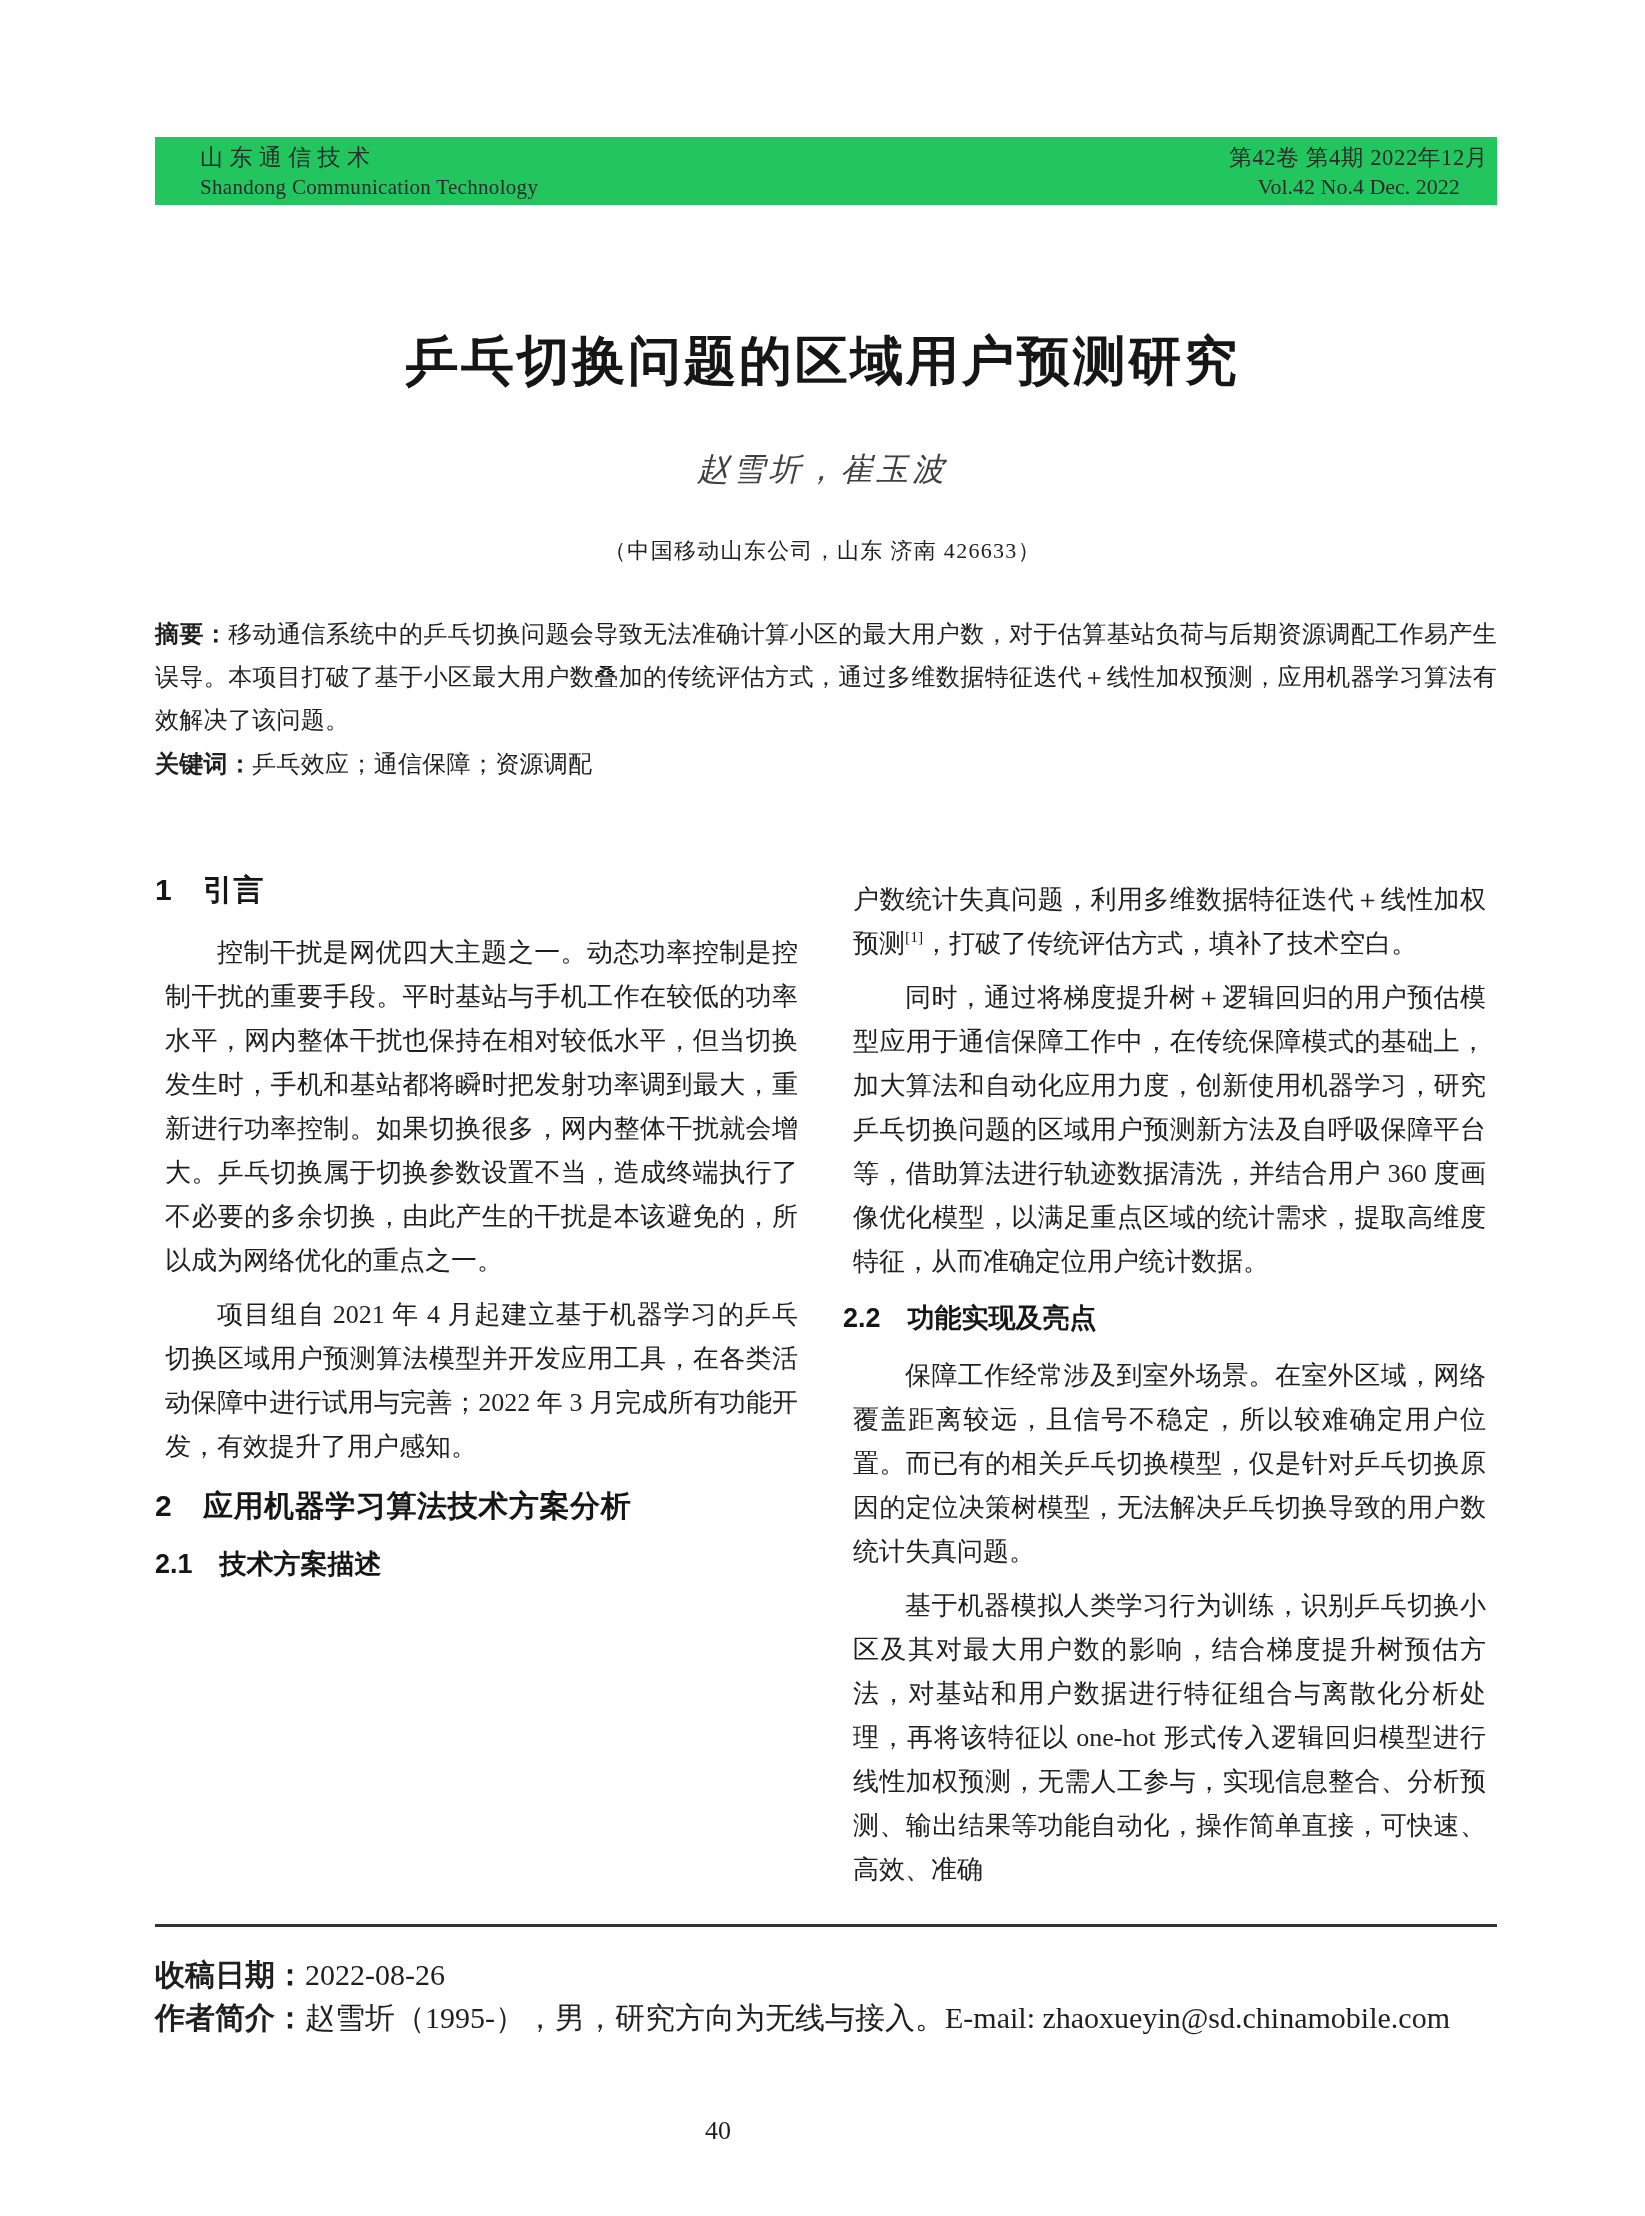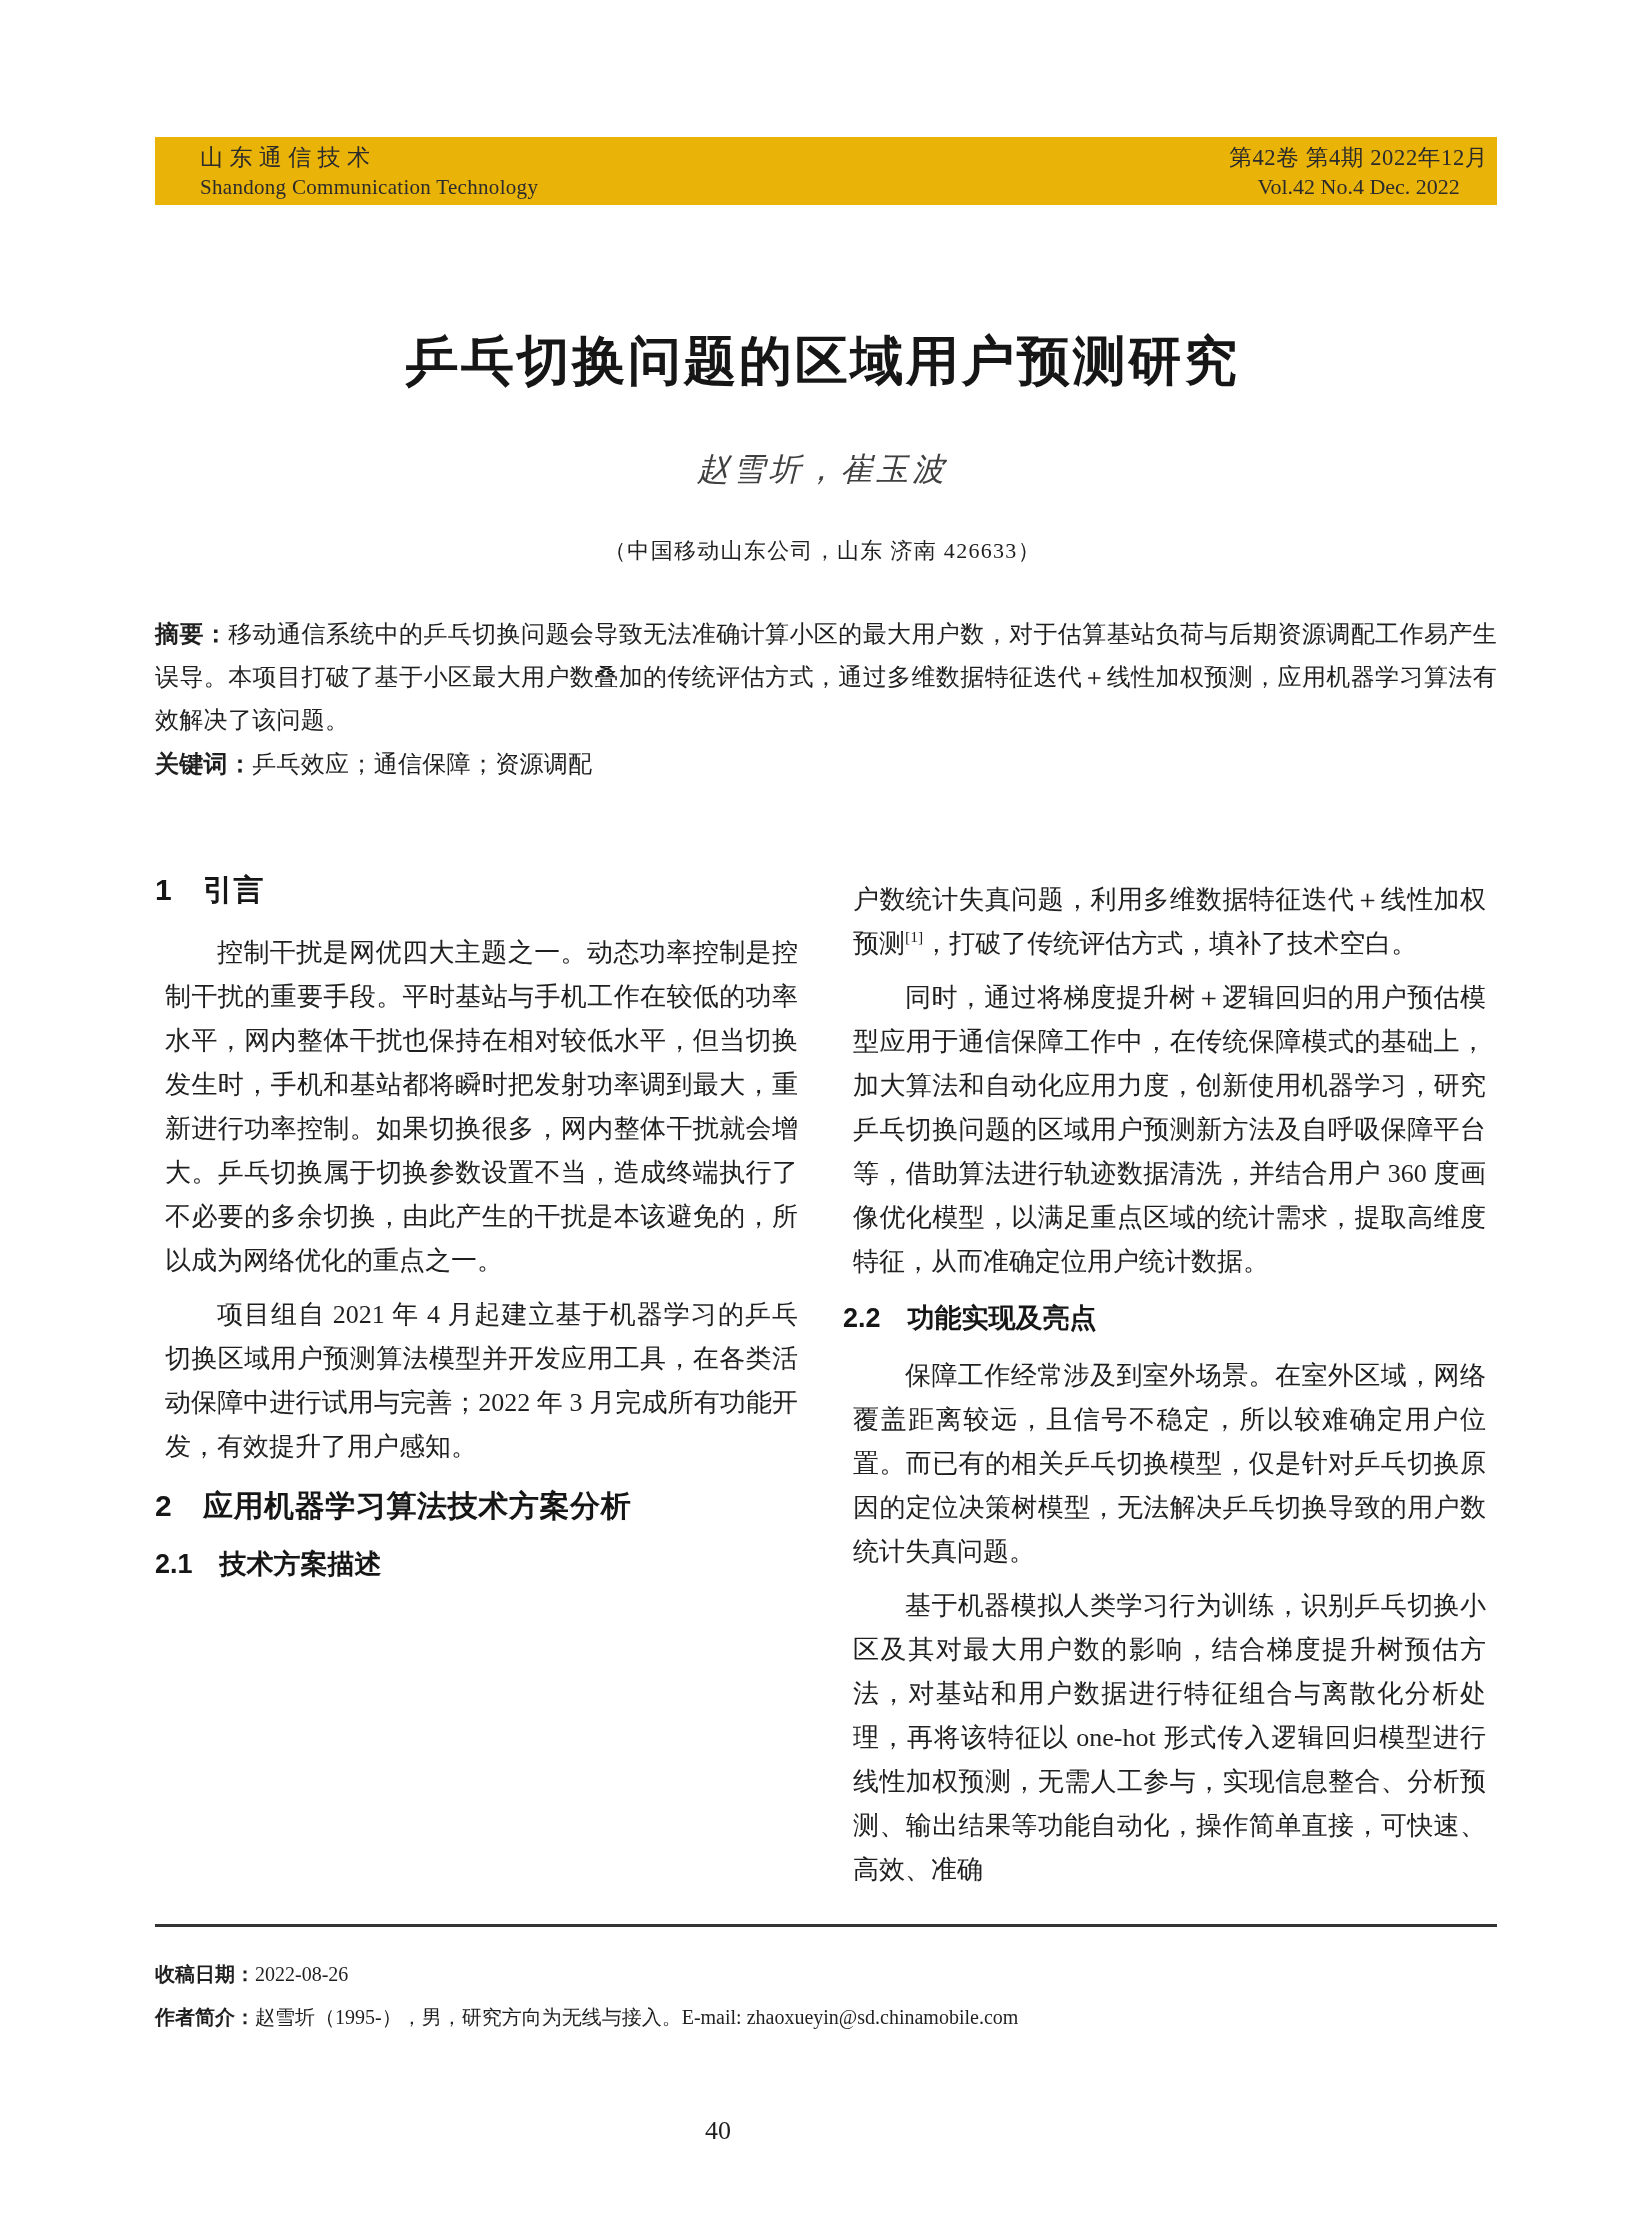--- a/index.html
+++ b/index.html
@@ -8,21 +8,21 @@
     background:#ffffff;
     font-family:"Liberation Serif","DejaVu Serif",serif;
     color:#1f1f1f;
     position:relative;
   }
   .page { position:absolute; left:0; top:0; width:1645px; height:2216px; overflow:hidden; }
 
   
   .header-bar {
     position:absolute; left:155px; top:137px; width:1342px; height:68px;
-    background:#eab308;
+    background:#22c55e;
     display:flex; justify-content:space-between; align-items:center;
     box-sizing:border-box; padding:3.9px 9px 3.9px 45px;
     color:#2b2b2b;
   }
   .header-left { display:flex; flex-direction:column; justify-content:center; }
   .journal-cn { font-size:23px; letter-spacing:6.4px; line-height:31px; }
   .journal-en { font-size:21px; letter-spacing:0.3px; line-height:28px; }
   .header-right { display:flex; flex-direction:column; justify-content:center; text-align:center; }
   .issue-cn { font-size:22.6px; line-height:31px; letter-spacing:0.6px; }
   .issue-en { font-size:22px; line-height:28px; }
@@ -79,21 +79,21 @@
   }
   .ref-sup { vertical-align:super; font-size:0.6em; line-height:0; }
 
   
   .footnote-divider {
     position:absolute; left:155px; top:1924px; width:1342px; height:2.6px;
     background:#333;
   }
   .footer-block {
     position:absolute; left:155px; top:1953px; width:1342px;
-    font-size:20px; line-height:43px; text-align:left;
+    font-size:30px; line-height:43px; text-align:left;
   }
   .footer-block p { margin:0; }
   .page-number {
     position:absolute; left:0; top:2116px; width:1436px;
     text-align:center; font-size:26px;
   }
 </style>
 </head>
 <body>
 

